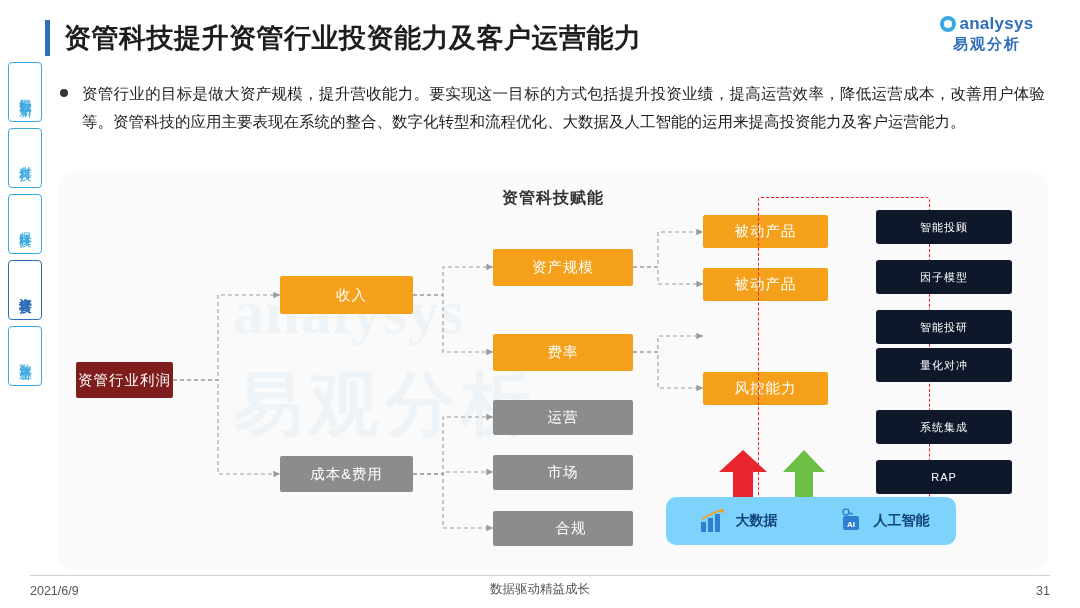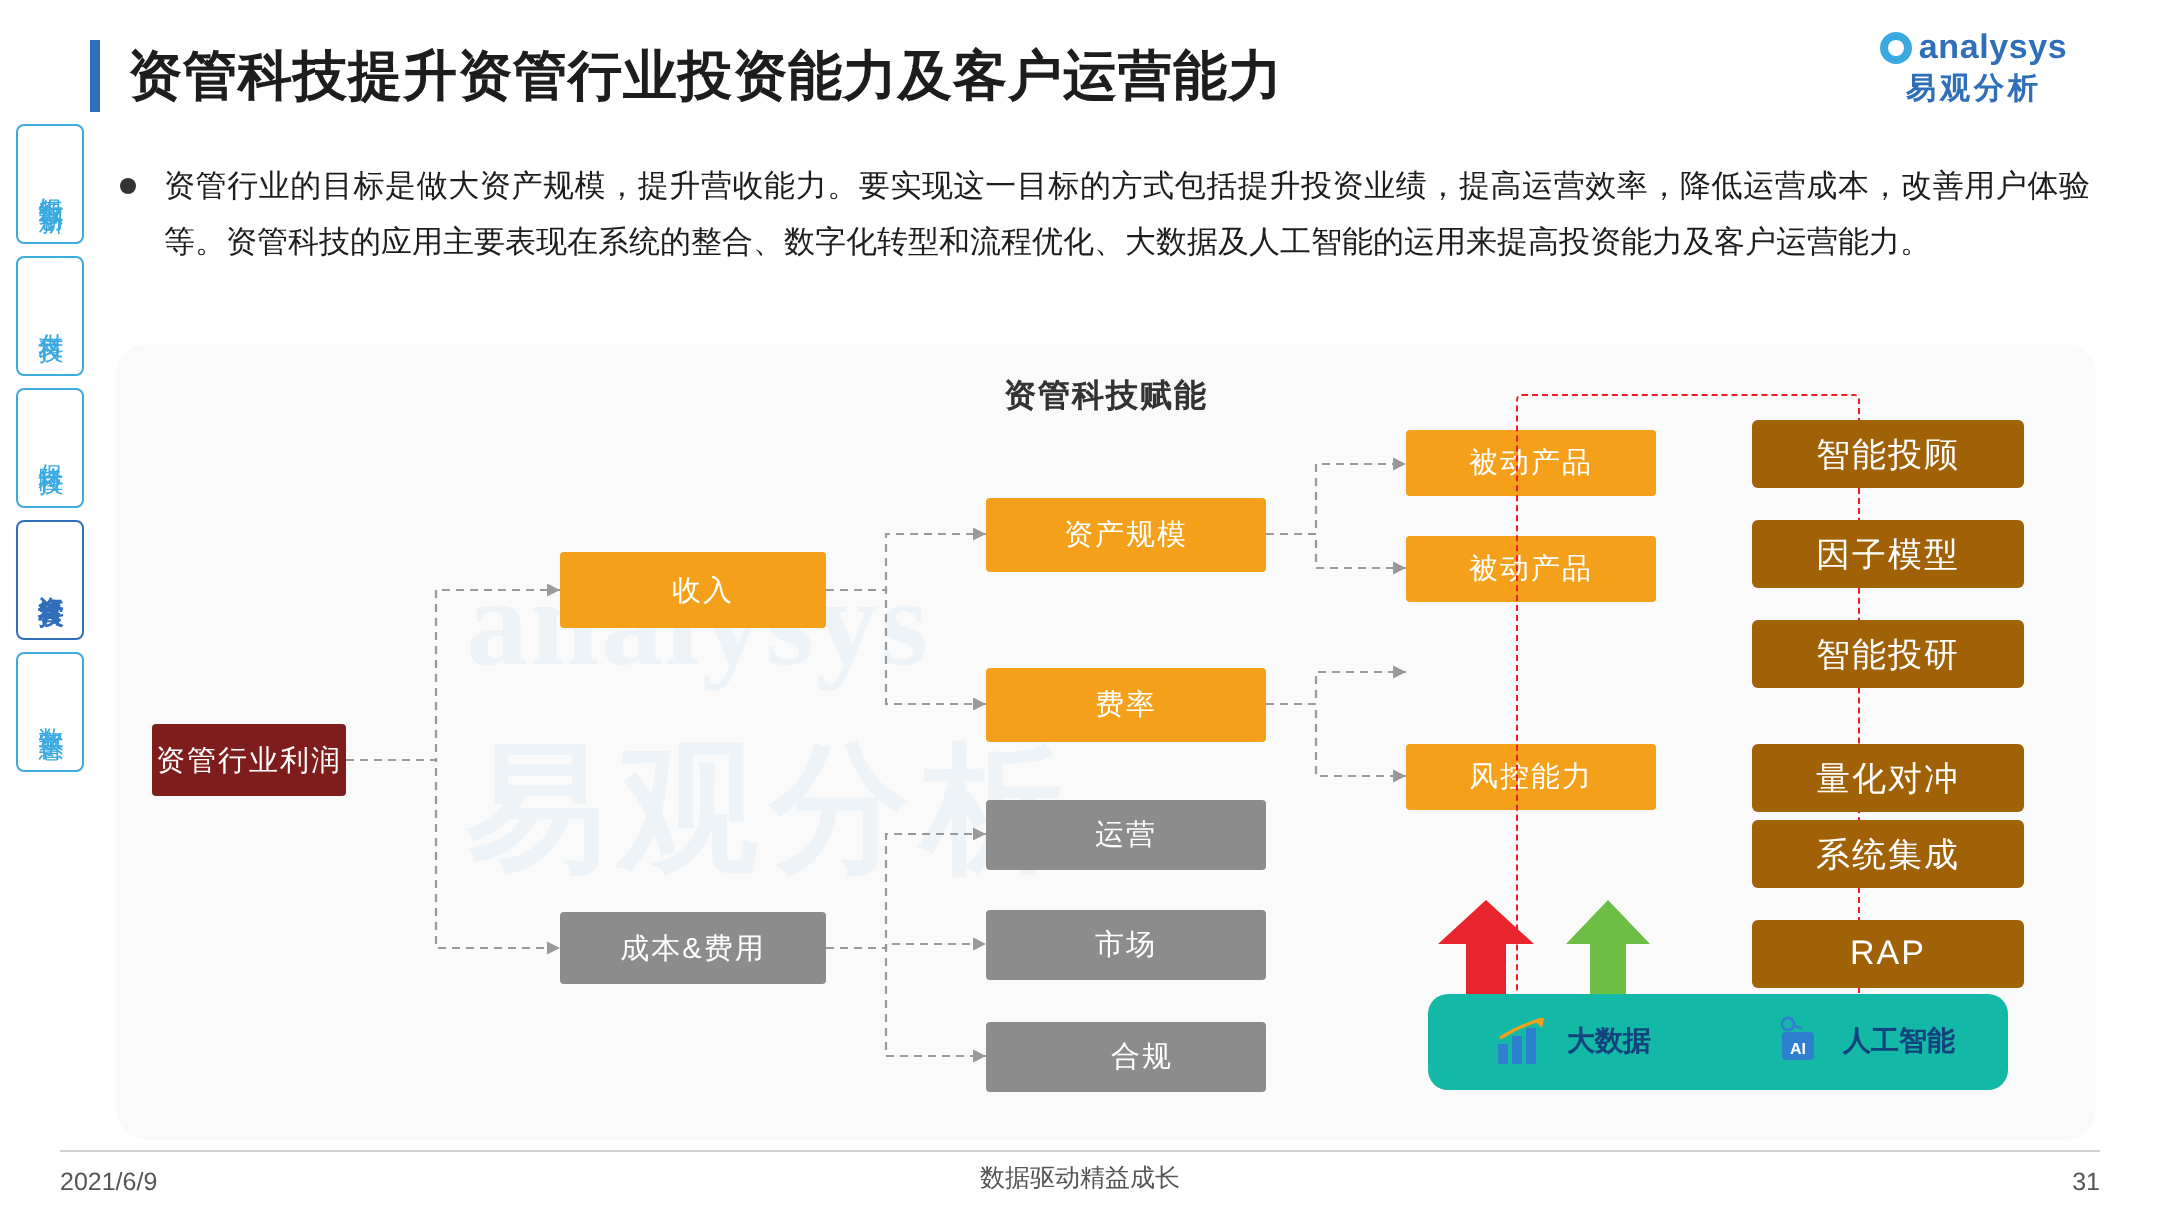--- a/index.html
+++ b/index.html
@@ -177,40 +177,40 @@
     display: flex; align-items: center; justify-content: center;
     font-size: 14.5px;
     color: #ffffff;
     letter-spacing: 1px;
     border-radius: 2px;
   }
   .node.blue { background: #7f1d1d; }
   .node.orange { background: #f4a01b; }
   .node.gray { background: #8c8c8c; }
   .node.red {
-    background: #a16207;
+    background: #0f172a;
     border-radius: 3px;
-    font-size: 17px;
+    font-size: 11px;
   }
 
   .red-box {
     position: absolute;
     left: 700px; top: 25px;
     width: 172px; height: 310px;
     border: 1.6px dashed #eb1c24;
     border-radius: 3px;
   }
 
   .bd-ai-bar {
     position: absolute;
     left: 608px; top: 325px;
     width: 290px; height: 48px;
-    background: #14b8a6;
+    background: #7dd3fc;
     border-radius: 10px;
-    display: flex; align-items: center; margin-left: 48px;
+    display: flex; align-items: center;
   }
   .bd-item {
     flex: 1;
     display: flex; align-items: center; justify-content: center;
     gap: 10px;
     font-size: 14px;
     color: #13437e;
     font-weight: bold;
   }
 
@@ -323,21 +323,21 @@
 
     <div class="node orange" style="left:645px; top:43px; width:125px; height:33px;">被动产品</div>
     <div class="node orange" style="left:645px; top:96px; width:125px; height:33px;">被动产品</div>
     <div class="node orange" style="left:645px; top:200px; width:125px; height:33px;">风控能力</div>
 
     <div class="red-box"></div>
 
     <div class="node red" style="left:818px; top:38px; width:136px; height:34px;">智能投顾</div>
     <div class="node red" style="left:818px; top:88px; width:136px; height:34px;">因子模型</div>
     <div class="node red" style="left:818px; top:138px; width:136px; height:34px;">智能投研</div>
-    <div class="node red" style="left:818px; top:200px; width:136px; height:34px;">量化对冲</div>
+    <div class="node red" style="left:818px; top:176px; width:136px; height:34px;">量化对冲</div>
     <div class="node red" style="left:818px; top:238px; width:136px; height:34px;">系统集成</div>
     <div class="node red" style="left:818px; top:288px; width:136px; height:34px;">RAP</div>
 
     <svg style="position:absolute; left:655px; top:278px; width:60px; height:60px;" viewBox="0 0 60 60">
       <path d="M20,60 L20,22 L6,22 L30,0 L54,22 L40,22 L40,60 Z" fill="#e8242c"></path>
     </svg>
     <svg style="position:absolute; left:720px; top:278px; width:52px; height:60px;" viewBox="0 0 52 60">
       <path d="M17,60 L17,22 L5,22 L26,0 L47,22 L35,22 L35,60 Z" fill="#6dbe45"></path>
     </svg>
 

